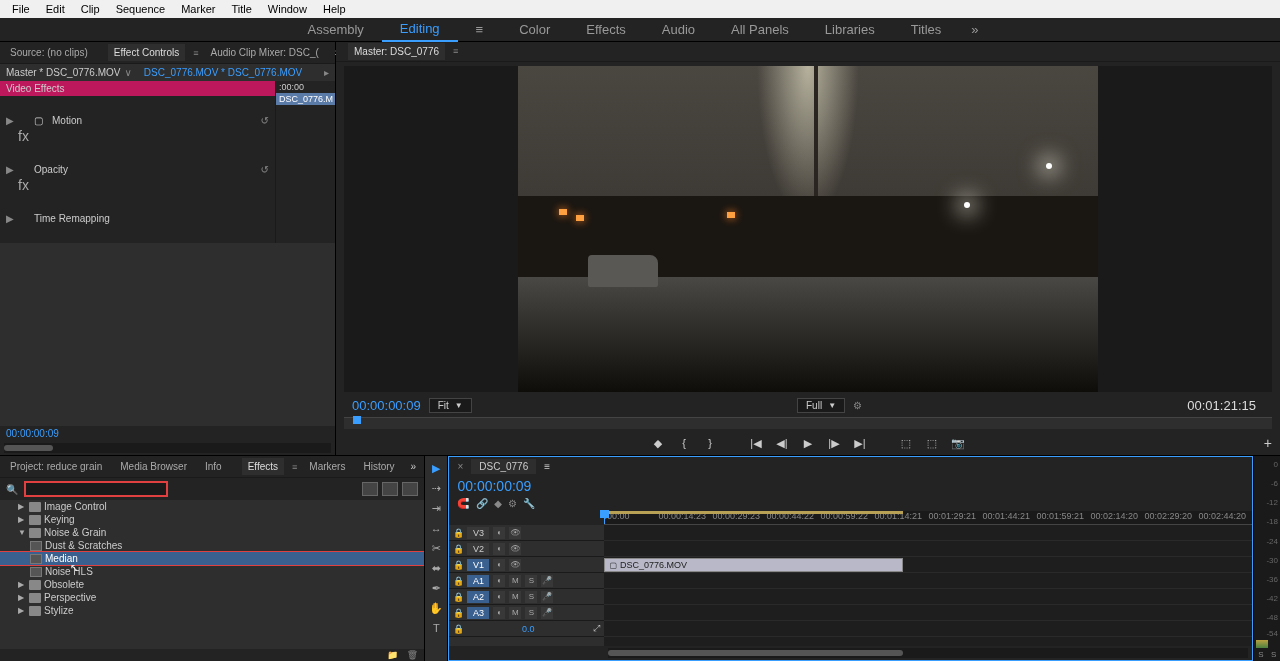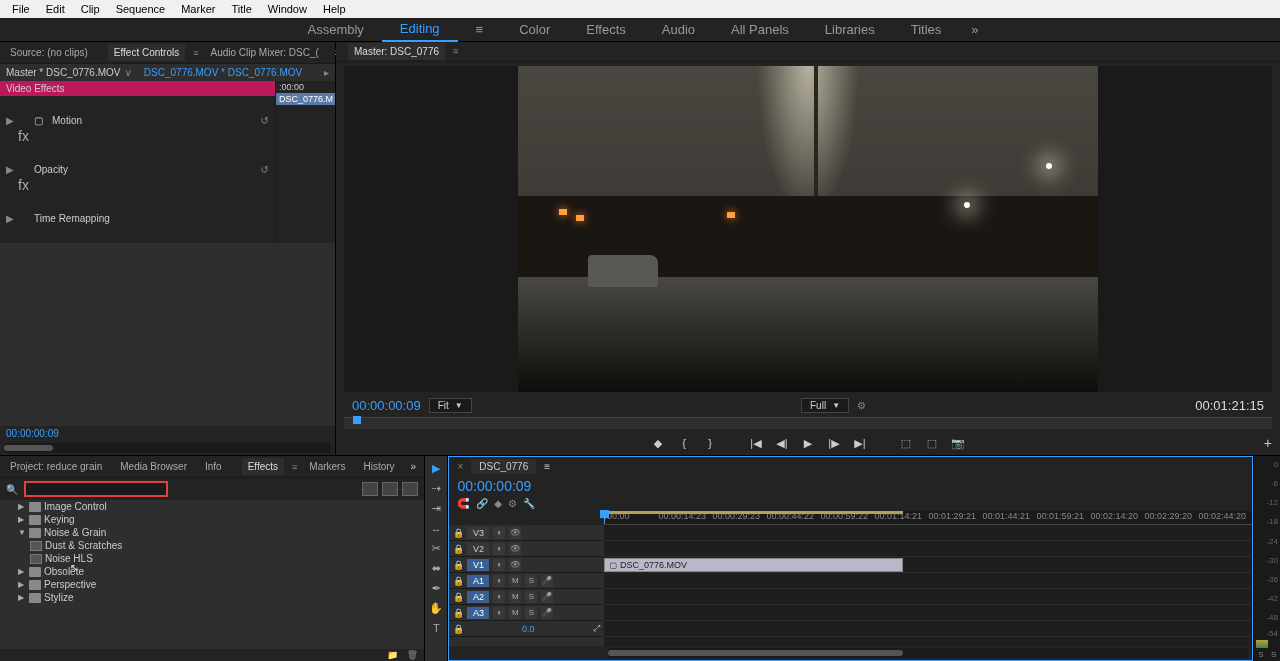--- a/index.html
+++ b/index.html
@@ -42,21 +42,21 @@
 .window-lit.w2 { top: 46%; left: 10%; }
 .window-lit.w3 { top: 45%; left: 36%; }
 .ground { position: absolute; bottom: 0; left: 0; right: 0; height: 35%; background: linear-gradient(180deg, #4a4845 0%, #0f0d0a 100%); }
 .car { position: absolute; bottom: 32%; left: 12%; width: 70px; height: 32px; background: #5a5855; border-radius: 4px 8px 2px 2px; }
 .streetlight { position: absolute; width: 6px; height: 6px; background: #fff; border-radius: 50%; box-shadow: 0 0 20px 8px rgba(255,255,240,0.5); }
 .streetlight.s1 { top: 30%; right: 8%; }
 .streetlight.s2 { top: 42%; right: 22%; }
 .program-controls { padding: 2px 8px; display: flex; align-items: center; gap: 8px; font-size: 10px; }
 .program-tc { color: #3a9eff; font-size: 13px; margin-left: 8px; }
 .fit-dropdown { background: #1a1a1a; color: #ccc; padding: 1px 8px; border: 1px solid #444; font-size: 10px; display: flex; align-items: center; gap: 6px; }
-.duration-tc { margin-left: auto; margin-right: 8px; color: #ddd; font-size: 13px; }
+.duration-tc { margin-left: auto; margin-right: 16px; color: #ddd; font-size: 13px; }
 .playhead-bar { height: 14px; background: #2e2e2e; margin: 2px 8px; position: relative; border-top: 1px solid #444; }
 .playhead-marker { position: absolute; left: 1%; top: -2px; width: 8px; height: 8px; background: #3a9eff; }
 .transport-bar { display: flex; align-items: center; justify-content: center; gap: 8px; padding: 4px 8px; position: relative; }
 .transport-btn { width: 18px; height: 16px; display: flex; align-items: center; justify-content: center; color: #ccc; font-size: 11px; }
 .transport-bar .add-btn { position: absolute; right: 8px; color: #ccc; font-size: 14px; }
 .bottom-panels { display: flex; height: 206px; border-top: 1px solid #000; }
 .project-panel { width: 450px; background: #232323; border-right: 1px solid #000; display: flex; flex-direction: column; }
 .search-row { display: flex; align-items: center; padding: 3px 6px; gap: 6px; }
 .search-icon-s { color: #888; font-size: 10px; }
 .search-input { flex: 0 0 130px; background: #1a1a1a; border: 2px solid #e04040; outline: none; color: #ccc; padding: 1px 4px; font-size: 10px; height: 16px; }
@@ -272,20 +272,24 @@
       </div>
       <div class="tree-row tree-indent-1">
         <span class="tree-arrow">▼</span>
         <span class="folder-ico"></span>
         <span class="tree-label">Noise &amp; Grain</span>
       </div>
       <div class="tree-row tree-indent-2">
         <span class="fx-ico"></span>
         <span class="tree-label">Dust &amp; Scratches</span>
       </div>
+      <div class="tree-row tree-indent-2 selected highlighted">
+        <span class="fx-ico"></span>
+        <span class="tree-label">Median</span>
+      </div>
       <div class="tree-row tree-indent-2">
         <span class="fx-ico"></span>
         <span class="tree-label">Noise HLS</span>
       </div>
       <div class="tree-row tree-indent-1">
         <span class="tree-arrow">▶</span>
         <span class="folder-ico"></span>
         <span class="tree-label">Obsolete</span>
       </div>
       <div class="tree-row tree-indent-1">

